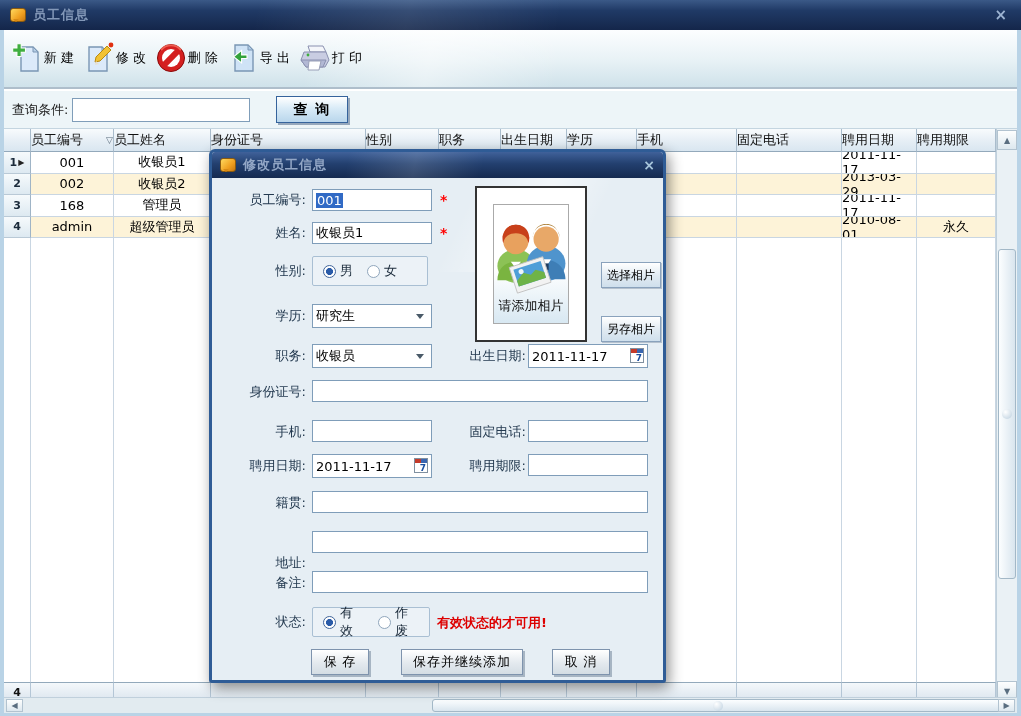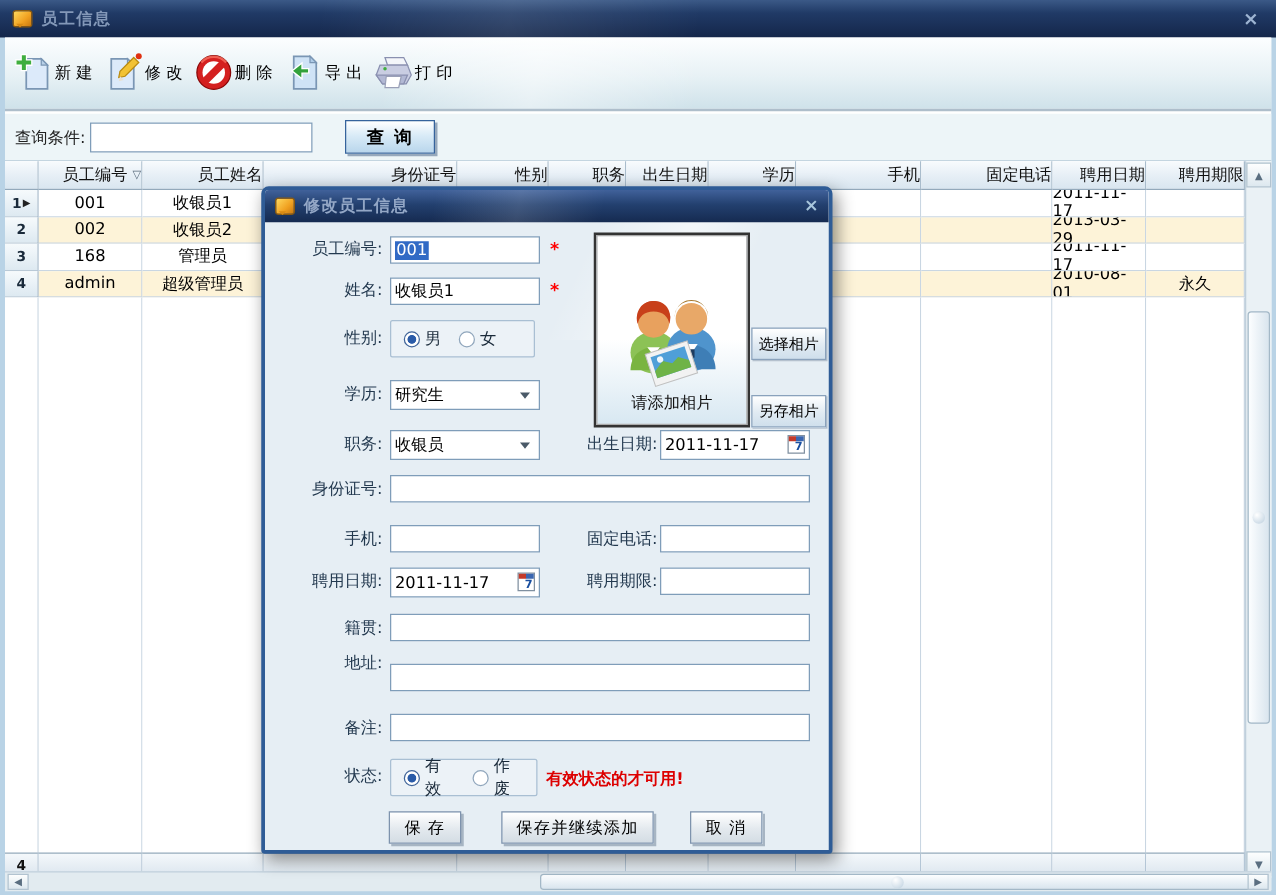--- a/index.html
+++ b/index.html
@@ -29,21 +29,21 @@
   .searchbar .slbl{font-size:13px;color:#222}
   .searchbar input{width:178px;height:24px;border:1px solid #7f9db9;margin-left:4px;padding:2px 4px;font:13px "DejaVu Sans",sans-serif}
   .qbtn{margin-left:26px;width:72px;height:27px;font-weight:bold;font-size:14px;letter-spacing:2px;cursor:pointer;
     background:linear-gradient(#ffffff,#d9ebf7 45%,#b9d6ec);border:1px solid #35639c;
     box-shadow:2px 2px 0 rgba(45,75,115,.45);color:#000}
   
   .grid{position:absolute;left:0;top:128px;width:1013px;height:573px;background:#fff}
   .grow{display:flex}
   .c0{width:27px}.c1{width:83px}.c2{width:97px}.c3{width:155px}.c4{width:73px}.c5{width:62px}
   .c6{width:66px}.c7{width:70px}.c8{width:100px}.c9{width:105px}.c10{width:75px}.c11{width:79px}
-  .hcell{height:23px;display:flex;align-items:center;justify-content:flex-end;font-size:13px;color:#111;
+  .hcell{height:23px;display:flex;align-items:center;justify-content:space-between;font-size:13px;color:#111;
     background:linear-gradient(#f8fbfd,#e7eff6 50%,#d9e6f0);border-right:1px solid #a9bccc;border-bottom:1px solid #93a9bb;cursor:pointer}
   .sortg{font-size:9px;color:#5a6b7c;margin-left:4px}
   .drow{display:flex;height:21.5px;cursor:pointer}
   .drow .ncell{width:27px;display:flex;align-items:center;justify-content:center;gap:1px;font-size:11px;font-weight:bold;color:#1a2a3a;
     background:linear-gradient(#f6fafc,#dde9f1);border-right:1px solid #9fb4c6;border-bottom:1px solid #b9c9d6}
   .drow .dcell{display:flex;align-items:center;justify-content:center;font-size:13px;
     border-right:1px solid #c9d6e2;border-bottom:1px solid #c9d6e2;background:#fff;overflow:hidden}
   .drow.alt .dcell{background:#fdf3d8}
   .curmark{font-size:8px;color:#222}
   .filler{display:flex;height:444px}
@@ -85,21 +85,21 @@
   .rdot{width:13px;height:13px;border-radius:50%;background:#fff;border:1px solid #90a6bc;flex:none}
   .rdot.on{border-color:#41659a;background:radial-gradient(circle,#2a5ba8 0 3.2px,#fff 3.8px)}
   .dd{cursor:pointer}
   .dd .arr{position:absolute;right:7px;top:9px;border:4px solid transparent;border-top:5px solid #4a5a68}
   .cal{position:absolute;right:3px;top:3px;width:14px;height:15px;background:#fff;border:1px solid #8090a0;cursor:pointer}
   .cal:before{content:"";position:absolute;left:0;right:0;top:0;height:4px;background:linear-gradient(90deg,#c43a2a 50%,#3a66b0 50%)}
   .cal:after{content:"7";position:absolute;right:1px;bottom:-1px;font-size:9px;font-weight:bold;color:#1a4fa0}
   .note{position:absolute;color:#d00;font-weight:bold;font-size:13px}
   .dbtn{position:absolute;height:26px;font-size:13px;letter-spacing:1px;cursor:pointer;color:#000;
     background:linear-gradient(#ffffff,#e3e9ee 55%,#d4dde4);border:1px solid #7e93ad;box-shadow:2px 2px 0 rgba(90,110,135,.45)}
-  .pbox{position:absolute;left:263px;top:34px;width:125px;height:156px;border:2px solid #333;background:#fff;padding:0;cursor:pointer}
+  .pbox{position:absolute;left:263px;top:34px;width:112px;height:156px;border:2px solid #333;background:#fff;padding:16px;cursor:pointer}
   .pboxin{width:100%;height:100%;border:1px solid #aaa;background:linear-gradient(#ffffff 55%,#d8e8f2);
     display:flex;flex-direction:column;align-items:center;justify-content:flex-end}
   .pcap{font-size:13px;color:#111;margin-bottom:8px}
   .sbtn2{position:absolute;left:389px;width:60px;height:26px;font-size:12px;cursor:pointer;
     background:linear-gradient(#ffffff,#e0eaf2 55%,#cfdfec);border:1px solid #8aa2bc;box-shadow:1px 1px 0 rgba(90,110,135,.35)}
 </style>
 </head>
 <body>
 
 <div class="win">
@@ -356,21 +356,21 @@
     <div class="flab" style="left:228px;top:303px;width:86px">聘用期限:</div>
     <div class="inp" style="left:316px;top:302px;width:120px">
         <input value="" style="">
       </div>
 
     <div class="flab" style="left:2px;top:340px">籍贯:</div>
     <div class="inp" style="left:100px;top:339px;width:336px">
         <input value="" style="">
       </div>
 
-    <div class="flab" style="left:2px;top:368px">地址:</div>
+    <div class="flab" style="left:2px;top:400px">地址:</div>
     <div class="inp" style="left:100px;top:379px;width:336px">
         <input value="" style="">
       </div>
 
     <div class="flab" style="left:2px;top:420px">备注:</div>
     <div class="inp" style="left:100px;top:419px;width:336px">
         <input value="" style="">
       </div>
 
     <div class="flab" style="left:2px;top:459px">状态:</div>

